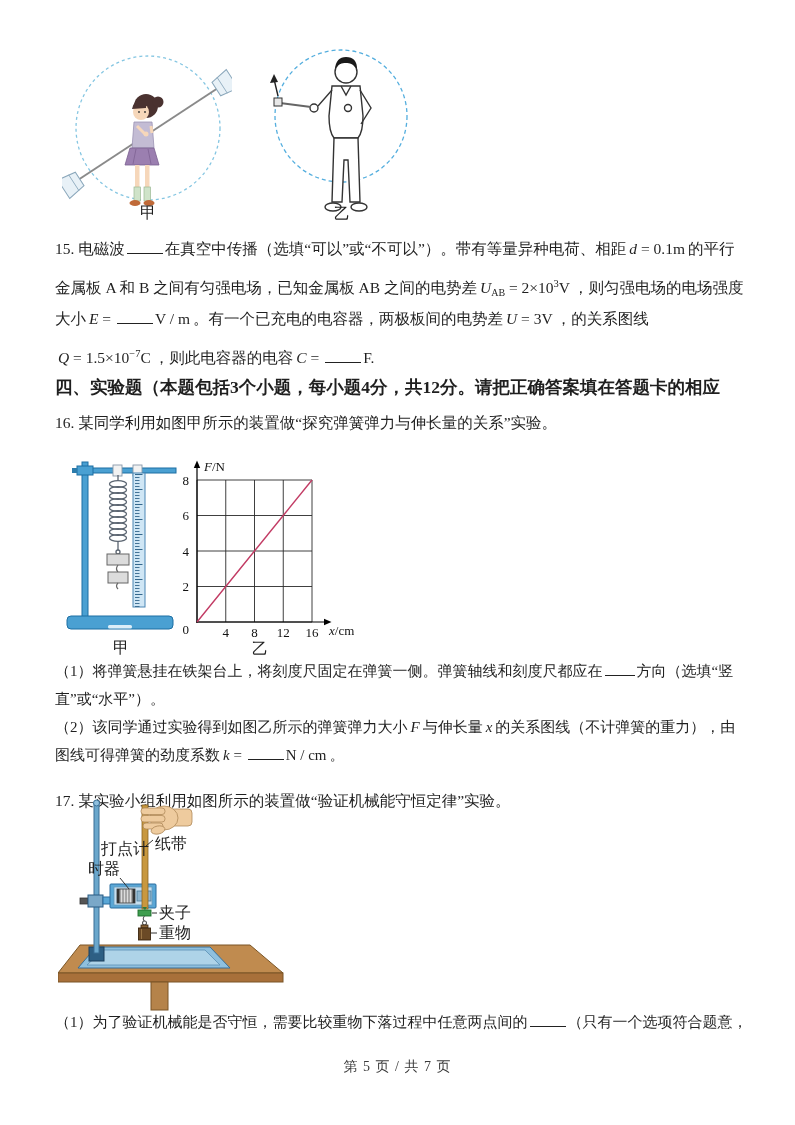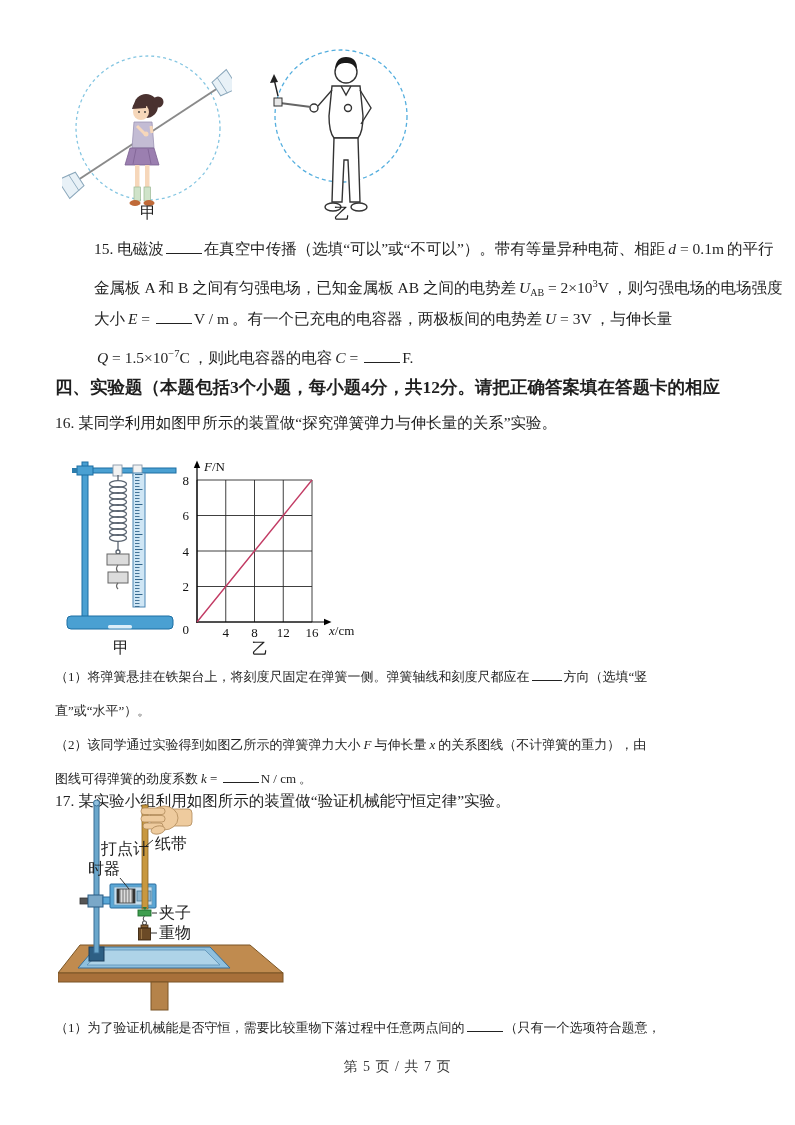--- a/index.html
+++ b/index.html
@@ -1,21 +1,21 @@
 <!DOCTYPE html>
 <html><head>
 <meta charset="utf-8">
 <style>
   html,body{margin:0;padding:0;background:#888;}
   .page{position:relative;width:795px;height:1125px;background:#fff;margin:0 auto;overflow:hidden;
         font-family:"Liberation Serif","DejaVu Serif",serif;color:#1f1f1f;}
   .abs{position:absolute;}
   .line{white-space:nowrap;}
-  .t15 .line{height:35px;line-height:35px;font-size:15.5px;margin-left:39px;}
-  .t28 .line{height:28px;line-height:28px;font-size:13px;margin-top:6px;}
+  .t15 .line{height:35px;line-height:35px;font-size:15.5px;}
+  .t28 .line{height:28px;line-height:28px;font-size:15px;}
   .t30 .line{height:30px;line-height:30px;font-size:15.5px;}
   .sec .line{height:30px;line-height:30px;font-size:17.5px;font-weight:700;}
   .fml{font-family:"Liberation Serif","DejaVu Serif",serif;padding:0 3px;}
   .it{font-style:italic;}
   .sup{font-size:10.5px;vertical-align:6px;}
   .sub{font-size:10px;vertical-align:-3px;}
   .blank{display:inline-block;width:36px;height:14px;border-bottom:1.3px solid #222;margin:0 2px;}
   .blank.sm{width:30px;}
   .footer{width:795px;text-align:center;font-size:14px;color:#3a3a3a;letter-spacing:1px;}
   svg text{font-family:"Liberation Serif","DejaVu Serif",serif;}
@@ -88,21 +88,21 @@
   </svg>
 
   <div class="abs t15" style="left:55px;top:231px;width:720px">
     <div class="line">
       <span>15. 电磁波</span><span class="blank"></span><span>在真空中传播（选填“可以”或“不可以”）。带有等量异种电荷、相距</span><span class="fml"><span class="it">d</span><span> = 0.1m</span></span><span>的平行</span>
     </div>
     <div class="line">
       <span>金属板 A 和 B 之间有匀强电场，已知金属板 AB 之间的电势差</span><span class="fml"><span class="it">U</span><span class="sub">AB</span><span> = 2×10</span><span class="sup">3</span><span>V</span></span><span>，则匀强电场的电场强度</span>
     </div>
     <div class="line">
-      <span>大小</span><span class="fml"><span class="it">E</span><span> = </span><span class="blank"></span><span>V / m</span></span><span>。有一个已充电的电容器，两极板间的电势差</span><span class="fml"><span class="it">U</span><span> = 3V</span></span><span>，与伸长量</span>
+      <span>大小</span><span class="fml"><span class="it">E</span><span> = </span><span class="blank"></span><span>V / m</span></span><span>。有一个已充电的电容器，两极板间的电势差</span><span class="fml"><span class="it">U</span><span> = 3V</span></span><span>，的关系图线</span>
     </div>
     <div class="line">
       <span class="fml"><span class="it">Q</span><span> = 1.5×10</span><span class="sup">−7</span><span>C</span></span><span>，则此电容器的电容</span><span class="fml"><span class="it">C</span><span> = </span><span class="blank"></span><span>F.</span></span>
     </div>
   </div>
 
   <div class="abs sec" style="left:55px;top:372px;width:720px">
     <div class="line">四、实验题（本题包括3个小题，每小题4分，共12分。请把正确答案填在答题卡的相应</div>
   </div>
 

